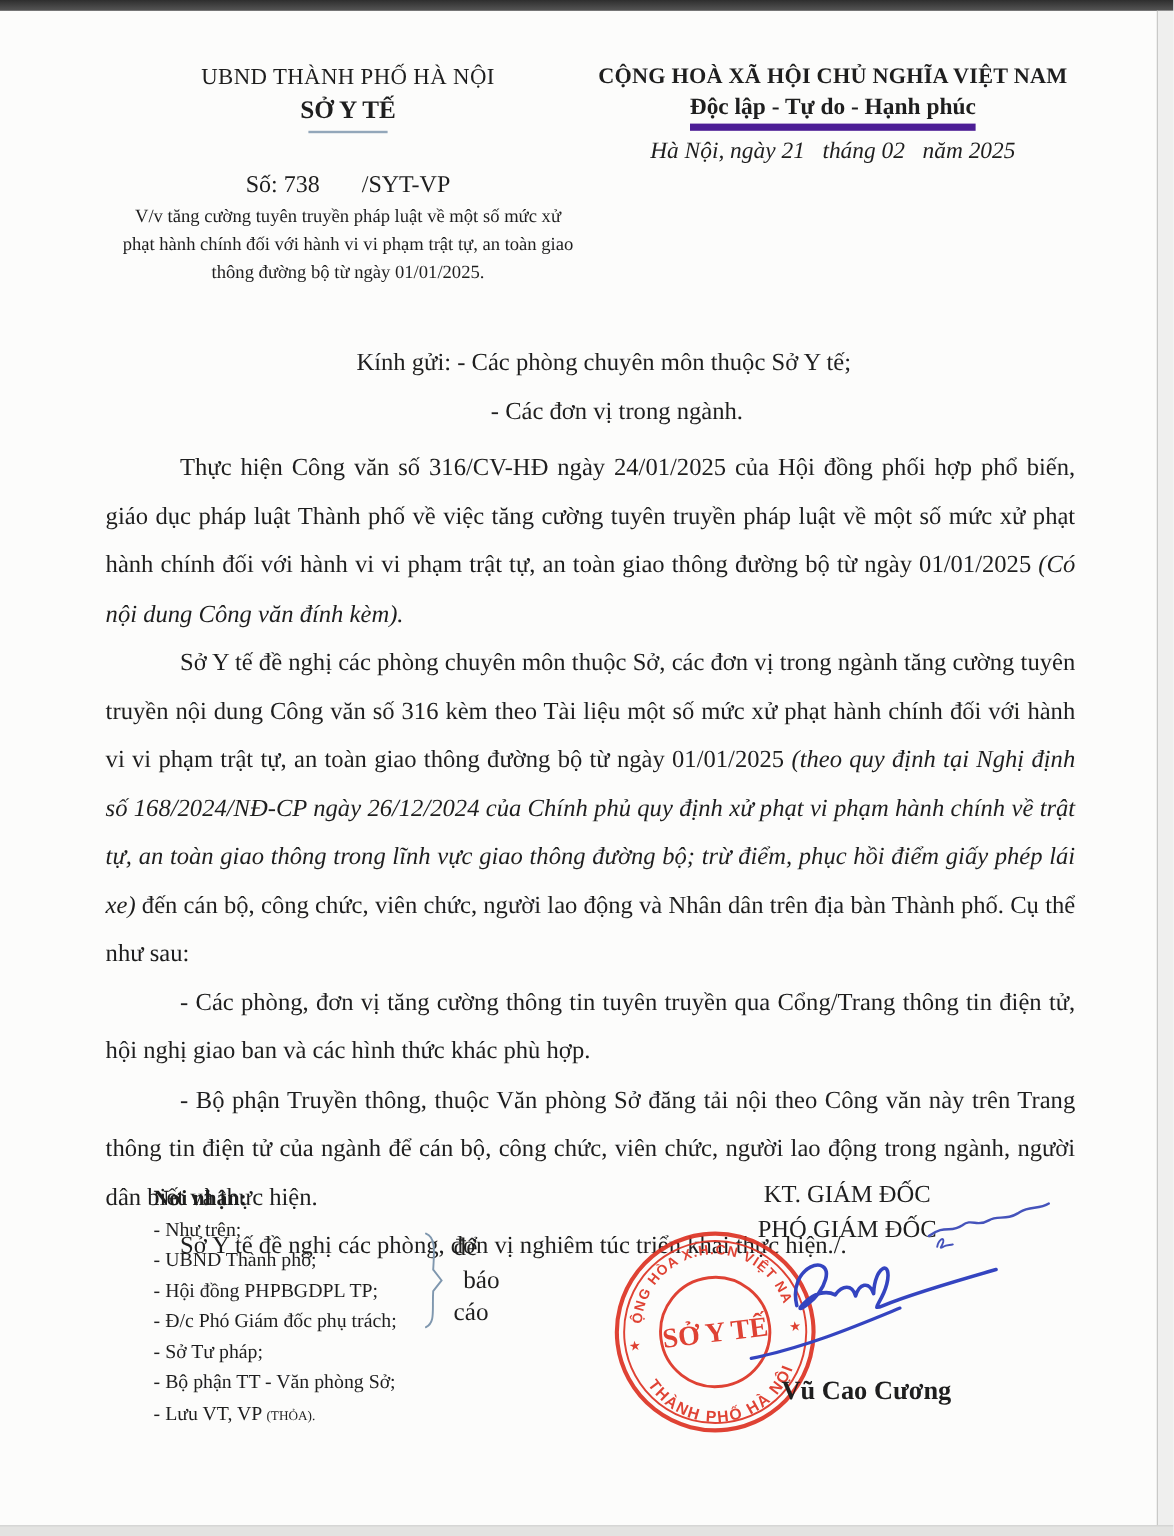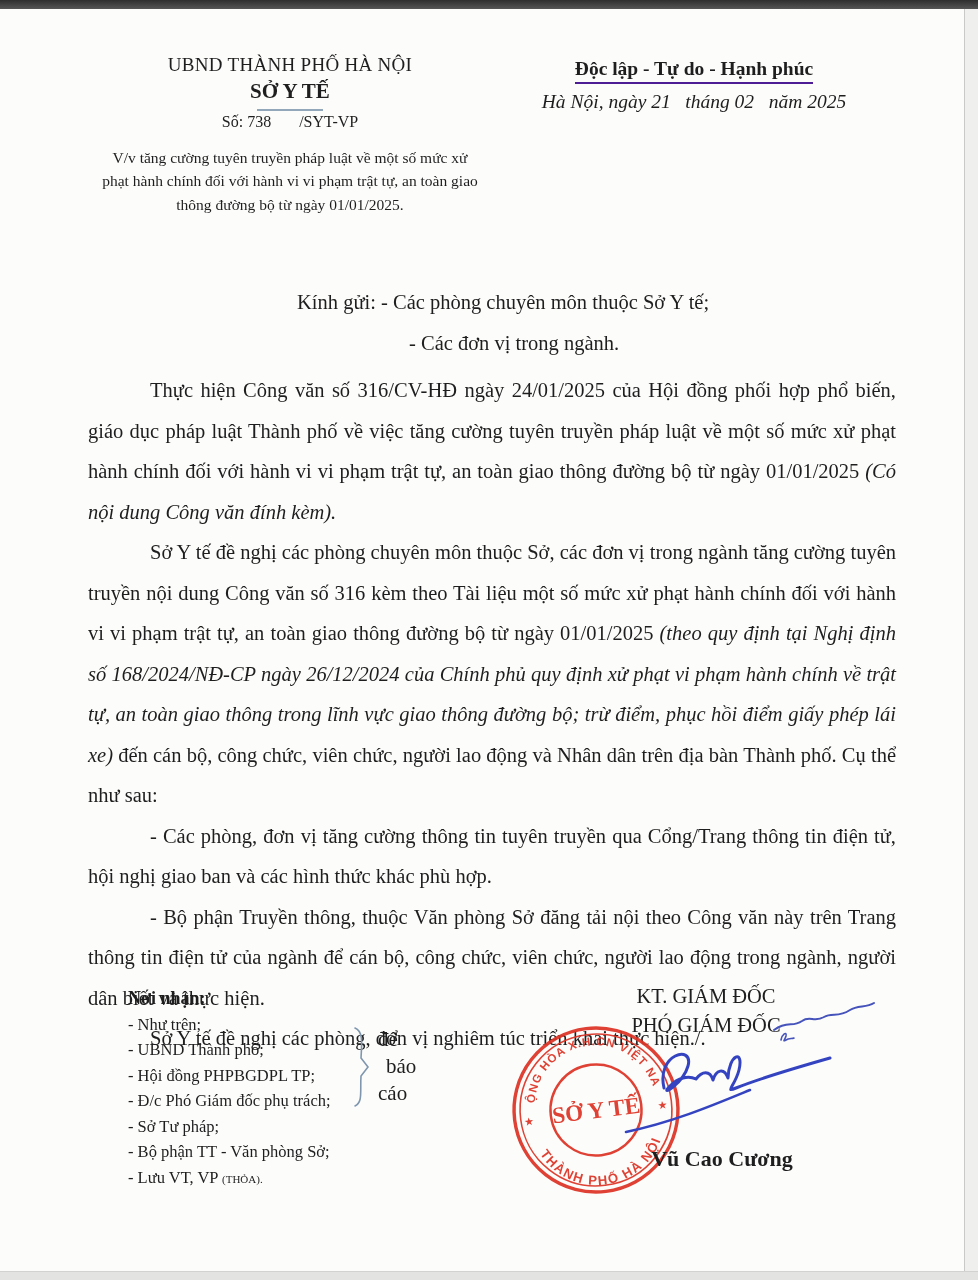--- a/index.html
+++ b/index.html
@@ -7,26 +7,26 @@
   .page{position:relative;width:978px;height:1280px;background:#fcfcfb;overflow:hidden;color:#1e1e1e;}
   .scan-top-edge{position:absolute;left:0;top:0;width:100%;height:9px;background:linear-gradient(#2e2e2e,#565656);}
   .scan-right-edge{position:absolute;right:0;top:9px;width:13px;height:1271px;background:#efefee;border-left:1px solid #c9c9c7;}
   .scan-bottom-edge{position:absolute;left:0;bottom:0;width:100%;height:8px;background:#e3e3e1;border-top:1px solid #d2d2d0;}
 
   
   .hdr-left{position:absolute;left:90px;top:54px;width:400px;text-align:center;}
   .hdr-left .org-parent{font-size:19px;letter-spacing:.3px;}
   .hdr-left .org-name{font-size:21px;font-weight:bold;margin-top:3px;}
   .org-underline{width:66px;height:2px;background:#93a7ba;margin:5px auto 0;}
-  .doc-number{font-size:16px;margin-top:2px;white-space:pre;}
-  .doc-subject{font-size:15.5px;line-height:1.5;margin:15px auto 0;width:378px;}
+  .doc-number{font-size:20px;margin-top:32px;white-space:pre;}
+  .doc-subject{font-size:15.5px;line-height:1.5;margin:3px auto 0;width:378px;}
 
   .hdr-right{position:absolute;left:458px;top:54px;width:472px;text-align:center;}
   .hdr-right .national-line{font-size:18.5px;font-weight:bold;letter-spacing:.2px;}
-  .hdr-right .motto{display:inline-block;font-size:19.5px;font-weight:bold;margin-top:4px;padding-bottom:2px;border-bottom:2px solid #4c1d95;}
+  .hdr-right .motto{display:inline-block;font-size:19.5px;font-weight:bold;margin-top:4px;padding-bottom:2px;border-bottom:6px solid #4c1d95;}
   .dateline{font-size:19.5px;font-style:italic;margin-top:7px;white-space:pre;}
 
   
   .recipient{position:absolute;left:297px;top:282px;font-size:20.5px;line-height:41px;}
   .recipient .line2{margin-left:112px;}
 
   
   .body-text{position:absolute;left:88px;top:370px;width:808px;font-size:20.5px;line-height:40.5px;text-align:justify;}
   .body-text p{margin:0;text-indent:62px;}
   .em{font-style:italic;}
@@ -57,20 +57,21 @@
 
   <div class="hdr-left">
     <div class="org-parent">UBND THÀNH PHỐ HÀ NỘI</div>
     <div class="org-name">SỞ Y TẾ</div>
     <div class="org-underline"></div>
     <div class="doc-number">Số: 738       /SYT-VP</div>
     <div class="doc-subject">V/v tăng cường tuyên truyền pháp luật về một số mức xử phạt hành chính đối với hành vi vi phạm trật tự, an toàn giao thông đường bộ từ ngày 01/01/2025.</div>
   </div>
 
   <div class="hdr-right">
+    <div class="national-line">CỘNG HOÀ XÃ HỘI CHỦ NGHĨA VIỆT NAM</div>
     <div><span class="motto">Độc lập - Tự do - Hạnh phúc</span></div>
     <div class="dateline">Hà Nội, ngày 21   tháng 02   năm 2025</div>
   </div>
 
   <div class="recipient">
     <div>Kính gửi: - Các phòng chuyên môn thuộc Sở Y tế;</div>
     <div class="line2">- Các đơn vị trong ngành.</div>
   </div>
 
   <div class="body-text">

